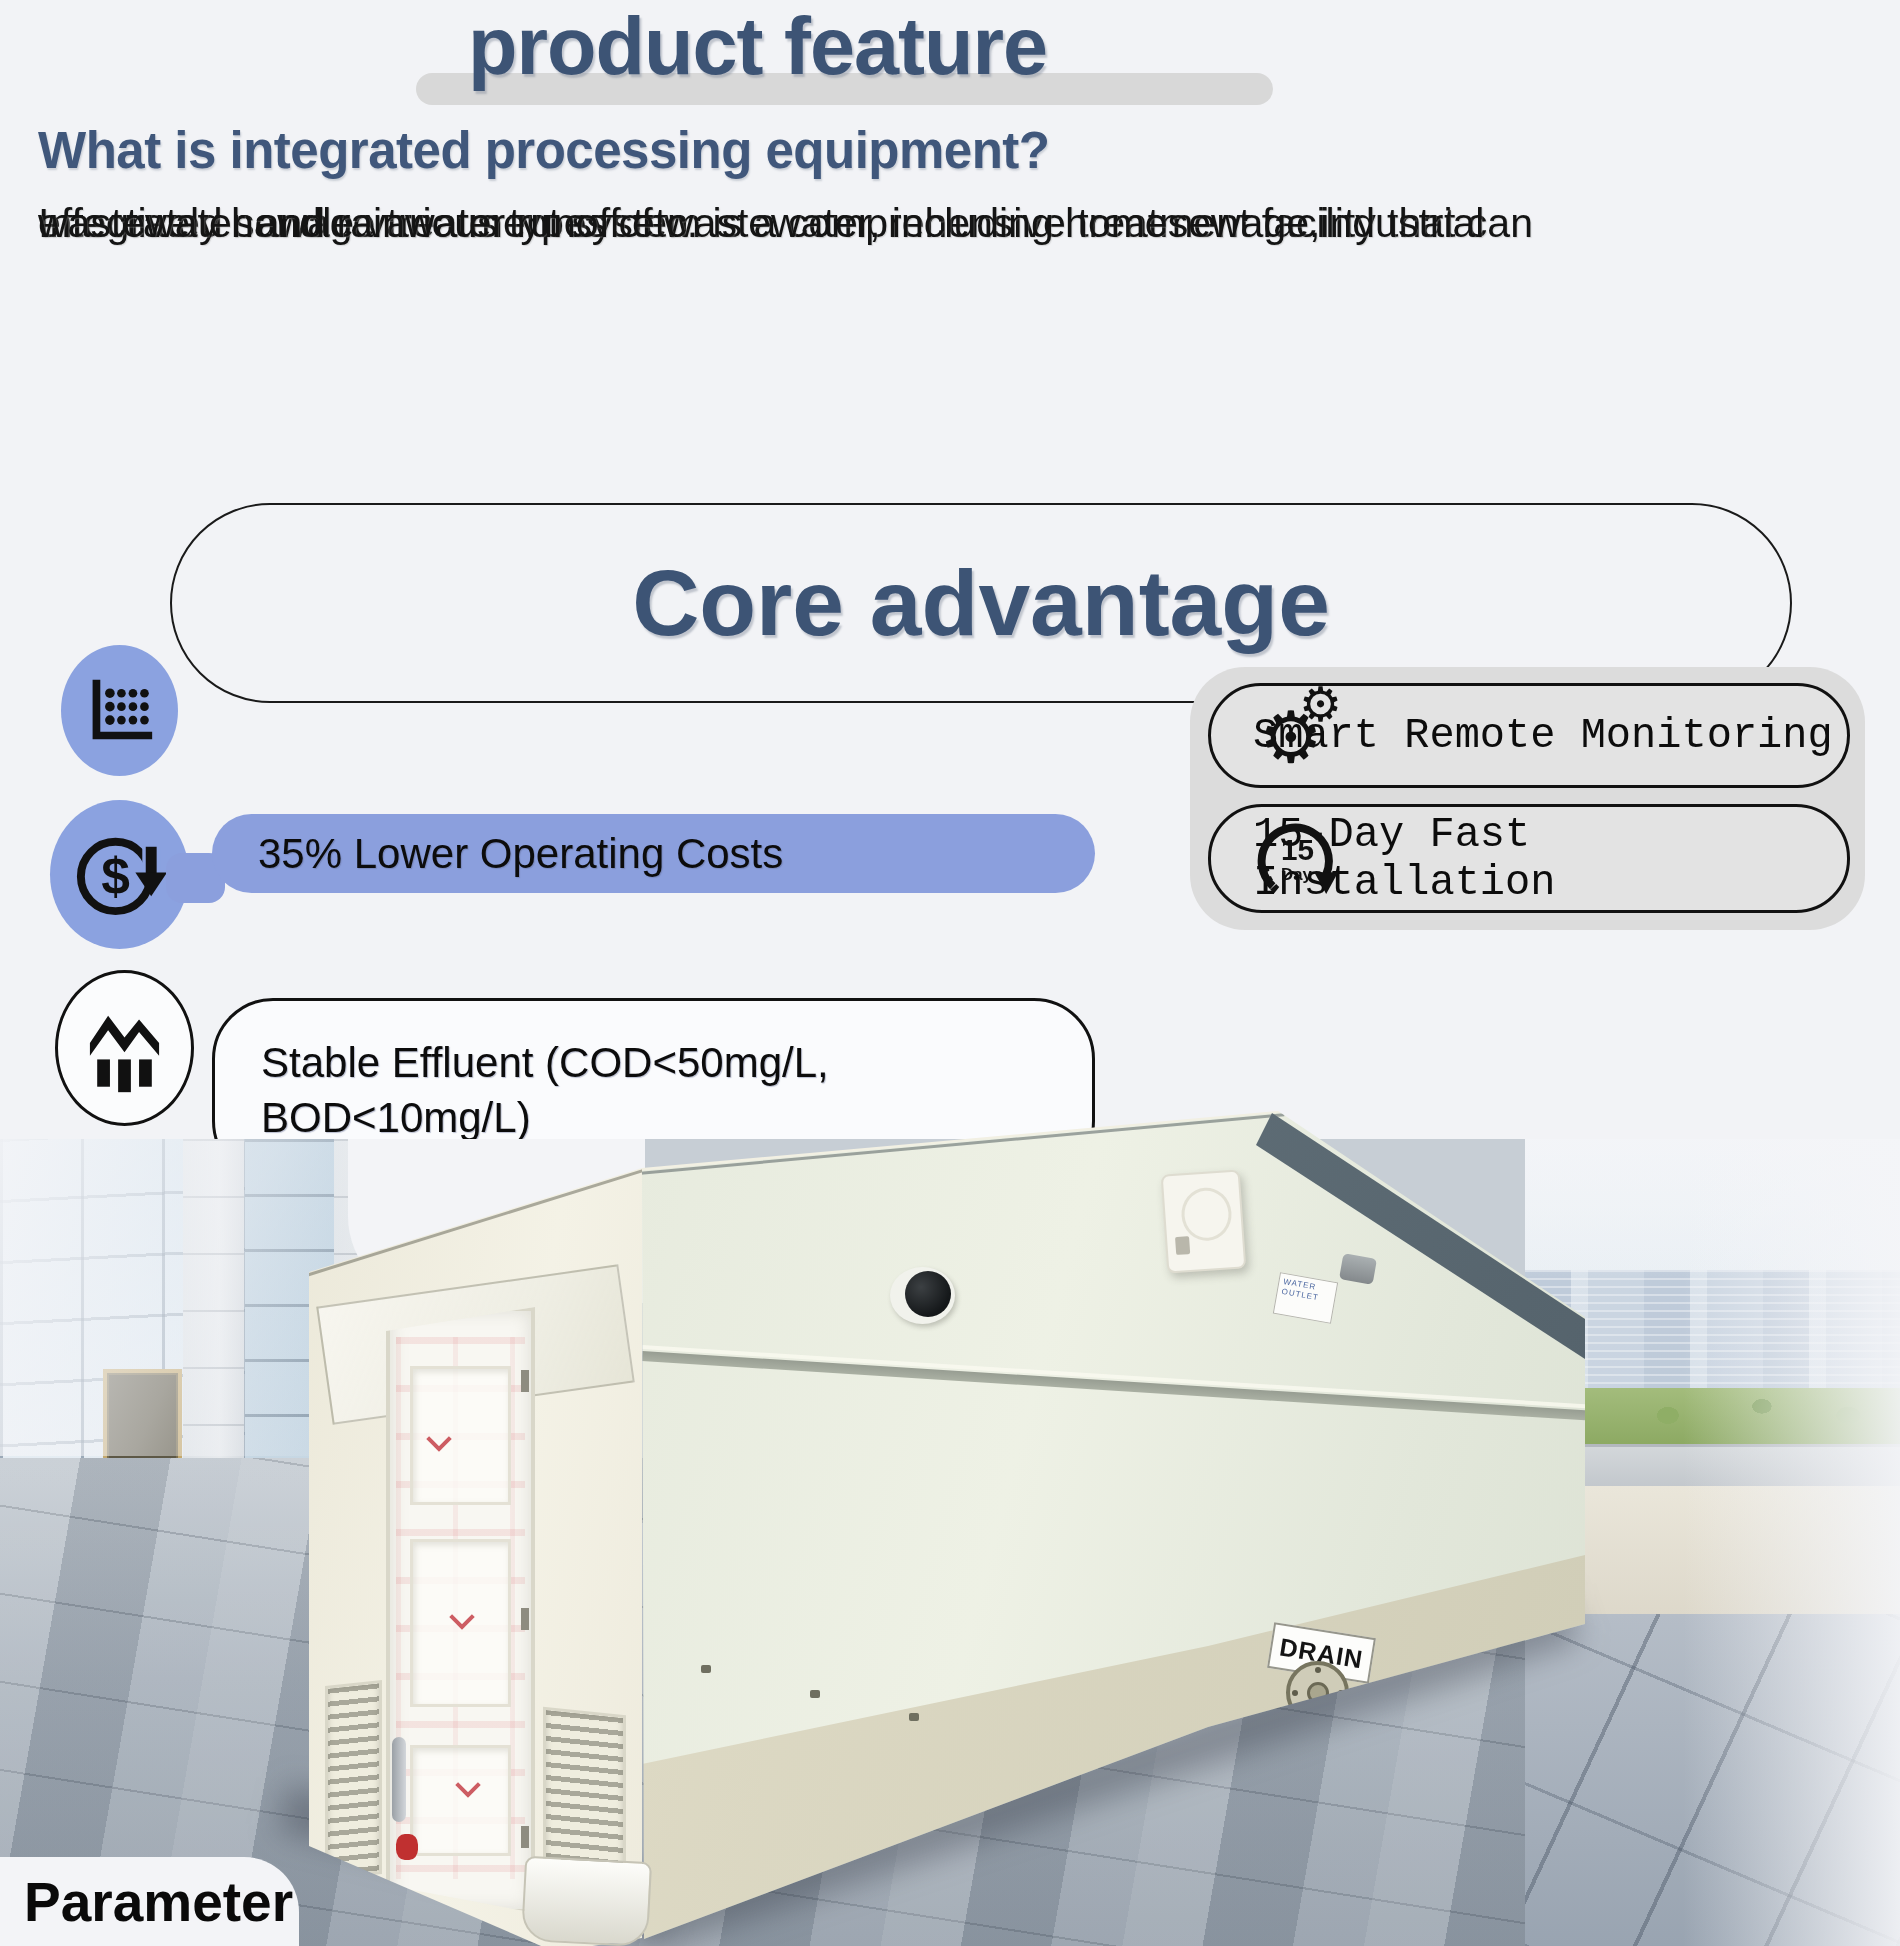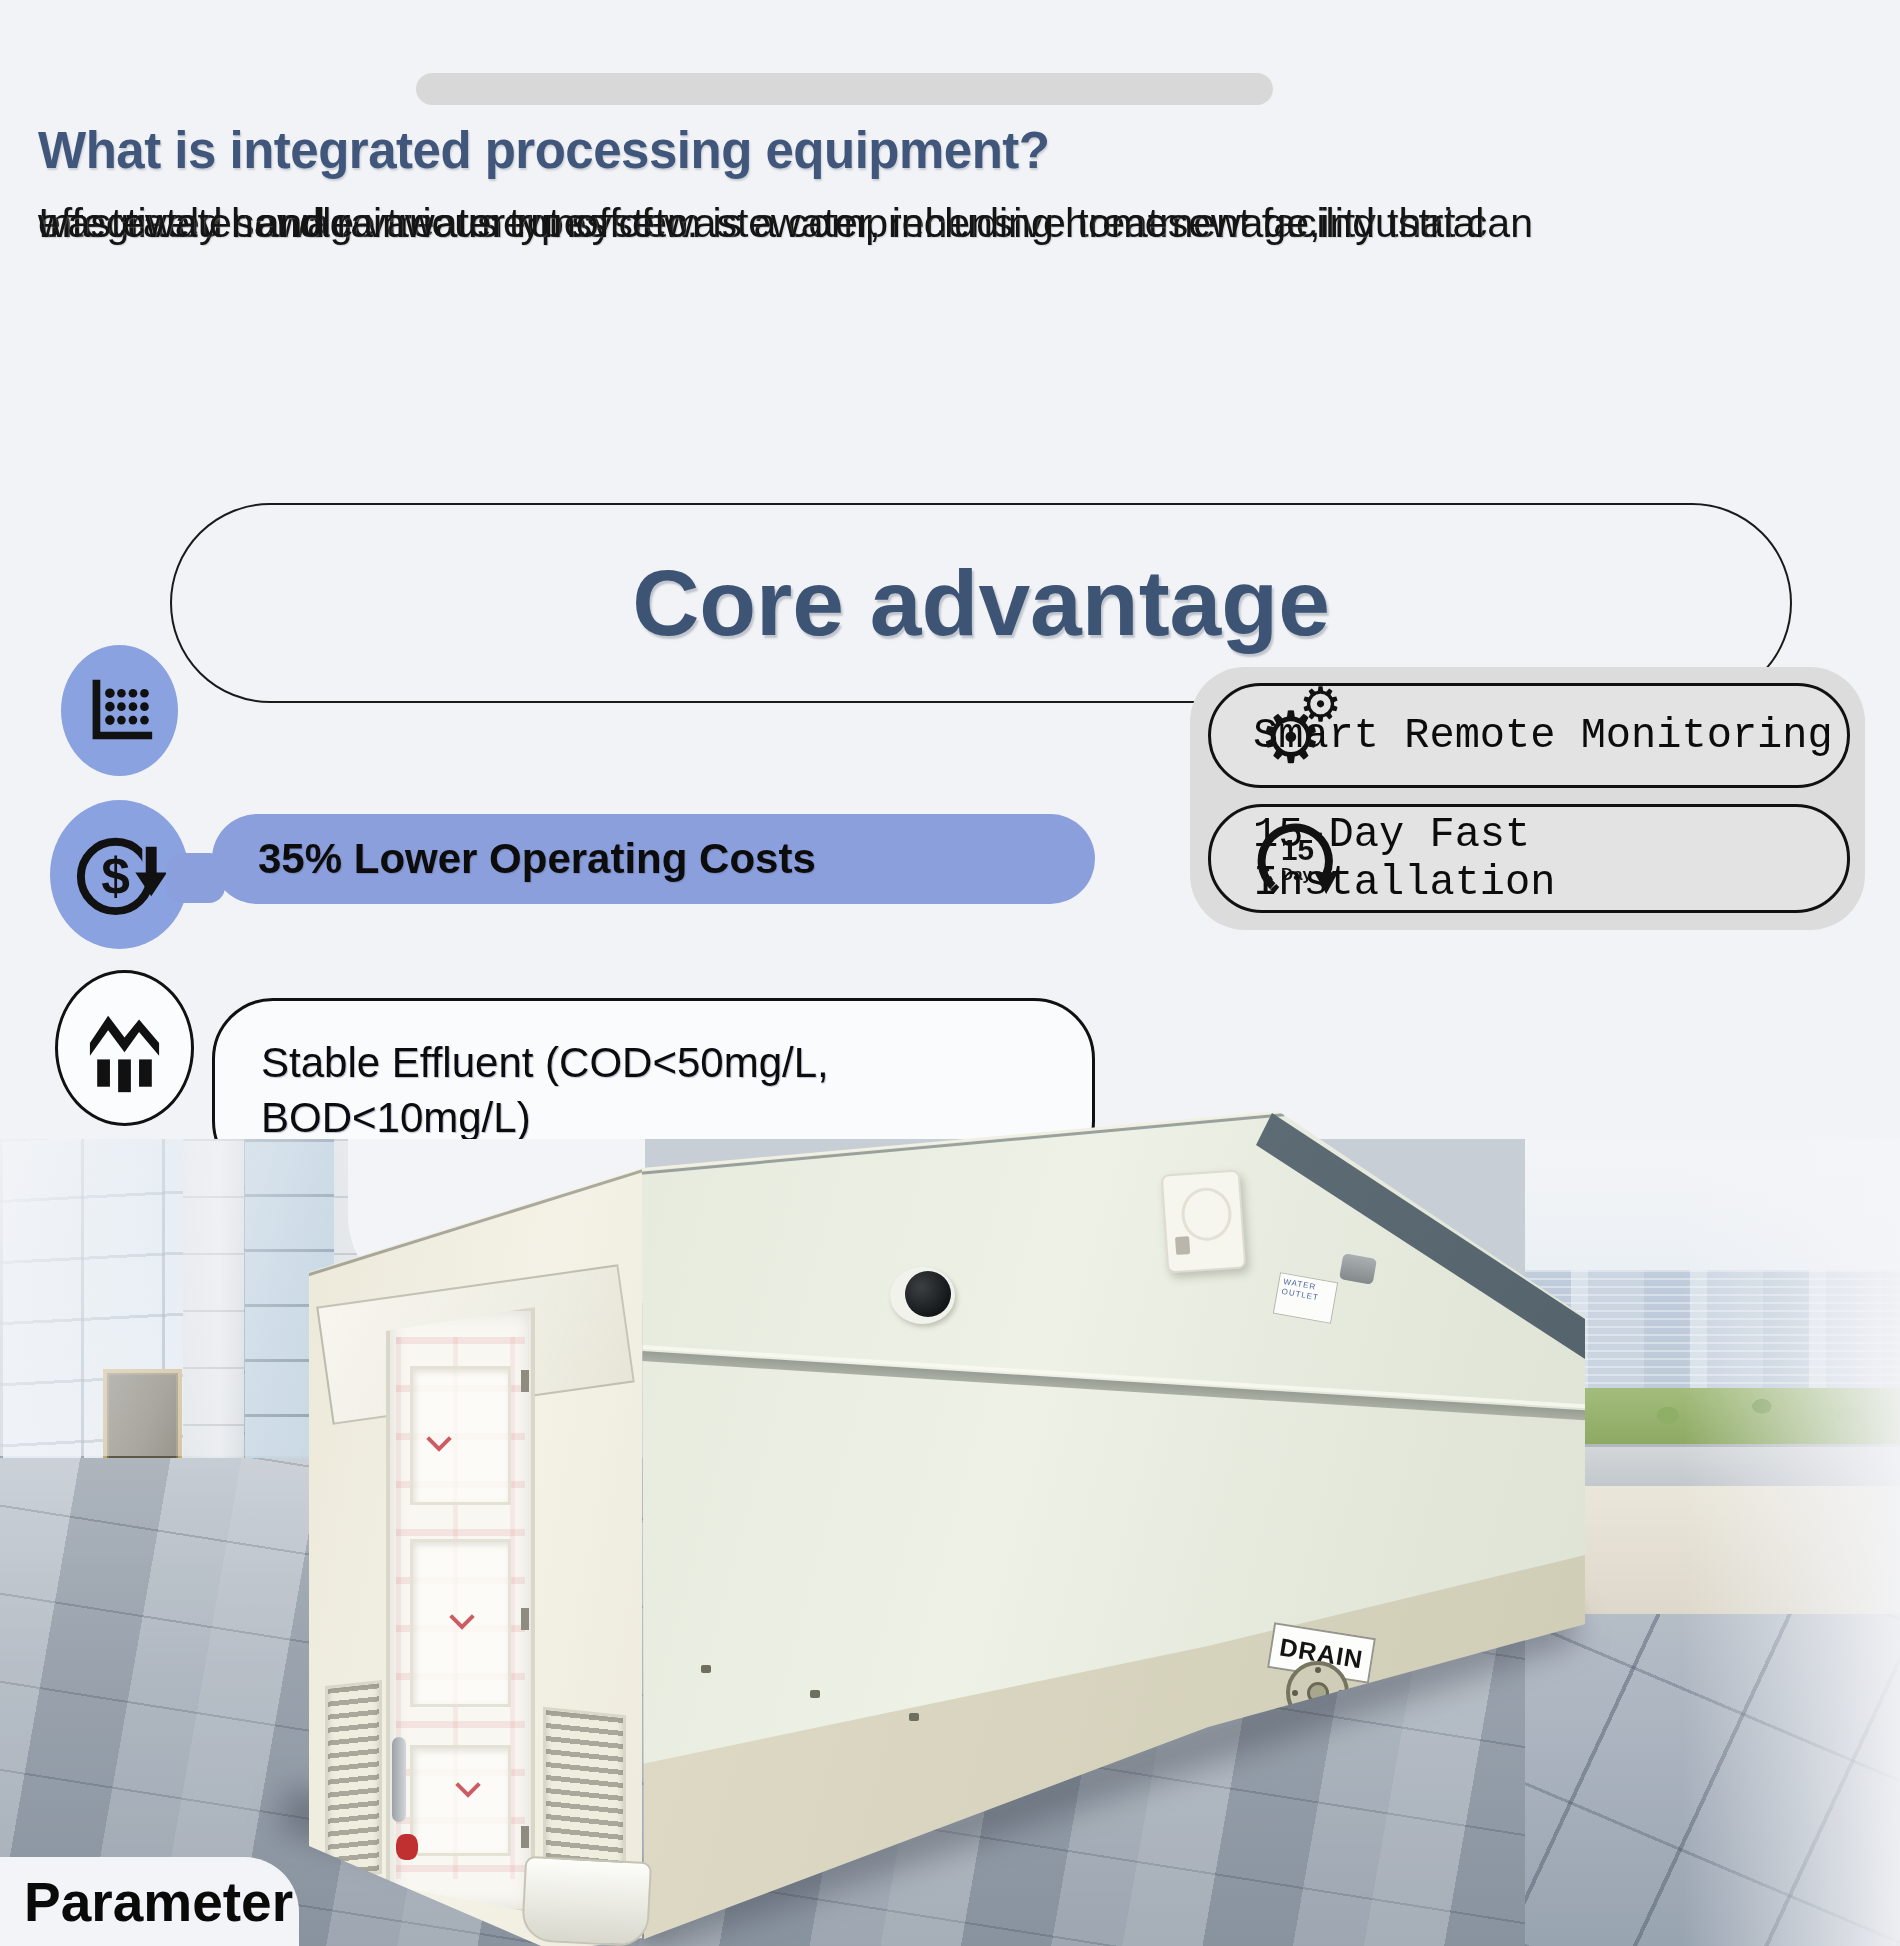--- a/index.html
+++ b/index.html
@@ -165,20 +165,21 @@
   .parameter-box span{position:static;font-size:55px;font-weight:bold;color:#0a0a0a;}
 
   .z1{z-index:1}.z2{z-index:2}.z3{z-index:3}.z4{z-index:4}
 </style>
 </head>
 <body>
 
 <div id="canvas">
 
   <div class="title-underline"></div>
+  <div class="page-title">product feature</div>
   <div class="intro-heading">What is integrated processing equipment?</div>
   <div class="intro-paragraph">
     <div>Integrated sewage treatment system is a comprehensive treatment facility that can</div>
     <div>effectively handle various types of wastewater, including homesewage,industrial</div>
     <div>wastewater and rainwater runoff etc.</div>
   </div>
 
   <div class="core-box">
     <span>Core advantage</span>
   </div>
@@ -206,21 +207,21 @@
   <div class="icon-circle blue" style="left:50px;top:800px;width:139px;height:149px;">
     <svg width="103" height="103" viewBox="0 0 104 104">
       <circle cx="48" cy="54" r="35" stroke="#111" stroke-width="8" fill="none"></circle>
       <text x="48" y="72" font-size="52" font-weight="bold" text-anchor="middle" fill="#111" font-family="Liberation Sans,sans-serif">$</text>
       <path d="M84 24 V56" stroke="#8ba2e0" stroke-width="18"></path>
       <path d="M84 24 V54" stroke="#111" stroke-width="11"></path>
       <polygon points="84,74 68,50 100,50" fill="#111"></polygon>
     </svg>
   </div>
   <div class="connector"></div>
-  <div class="pill" style="left:212px;top:814px;width:883px;height:90px;font-weight:bold;">
+  <div class="pill" style="left:212px;top:814px;width:883px;height:79px;">
     <span class="lbl">35% Lower Operating Costs</span>
   </div>
 
   <div class="icon-circle white-pill" style="left:55px;top:970px;width:139px;height:156px;background:#fbfcfd;">
     <svg width="85" height="91" viewBox="0 0 88 100">
       <polygon points="6,44 26,14 44,38 60,18 82,44 82,58 60,32 44,54 26,30 6,58" fill="#111"></polygon>
       <rect x="14" y="62" width="14" height="30" fill="#111"></rect>
       <rect x="37" y="62" width="14" height="36" fill="#111"></rect>
       <rect x="60" y="62" width="14" height="30" fill="#111"></rect>
     </svg>

